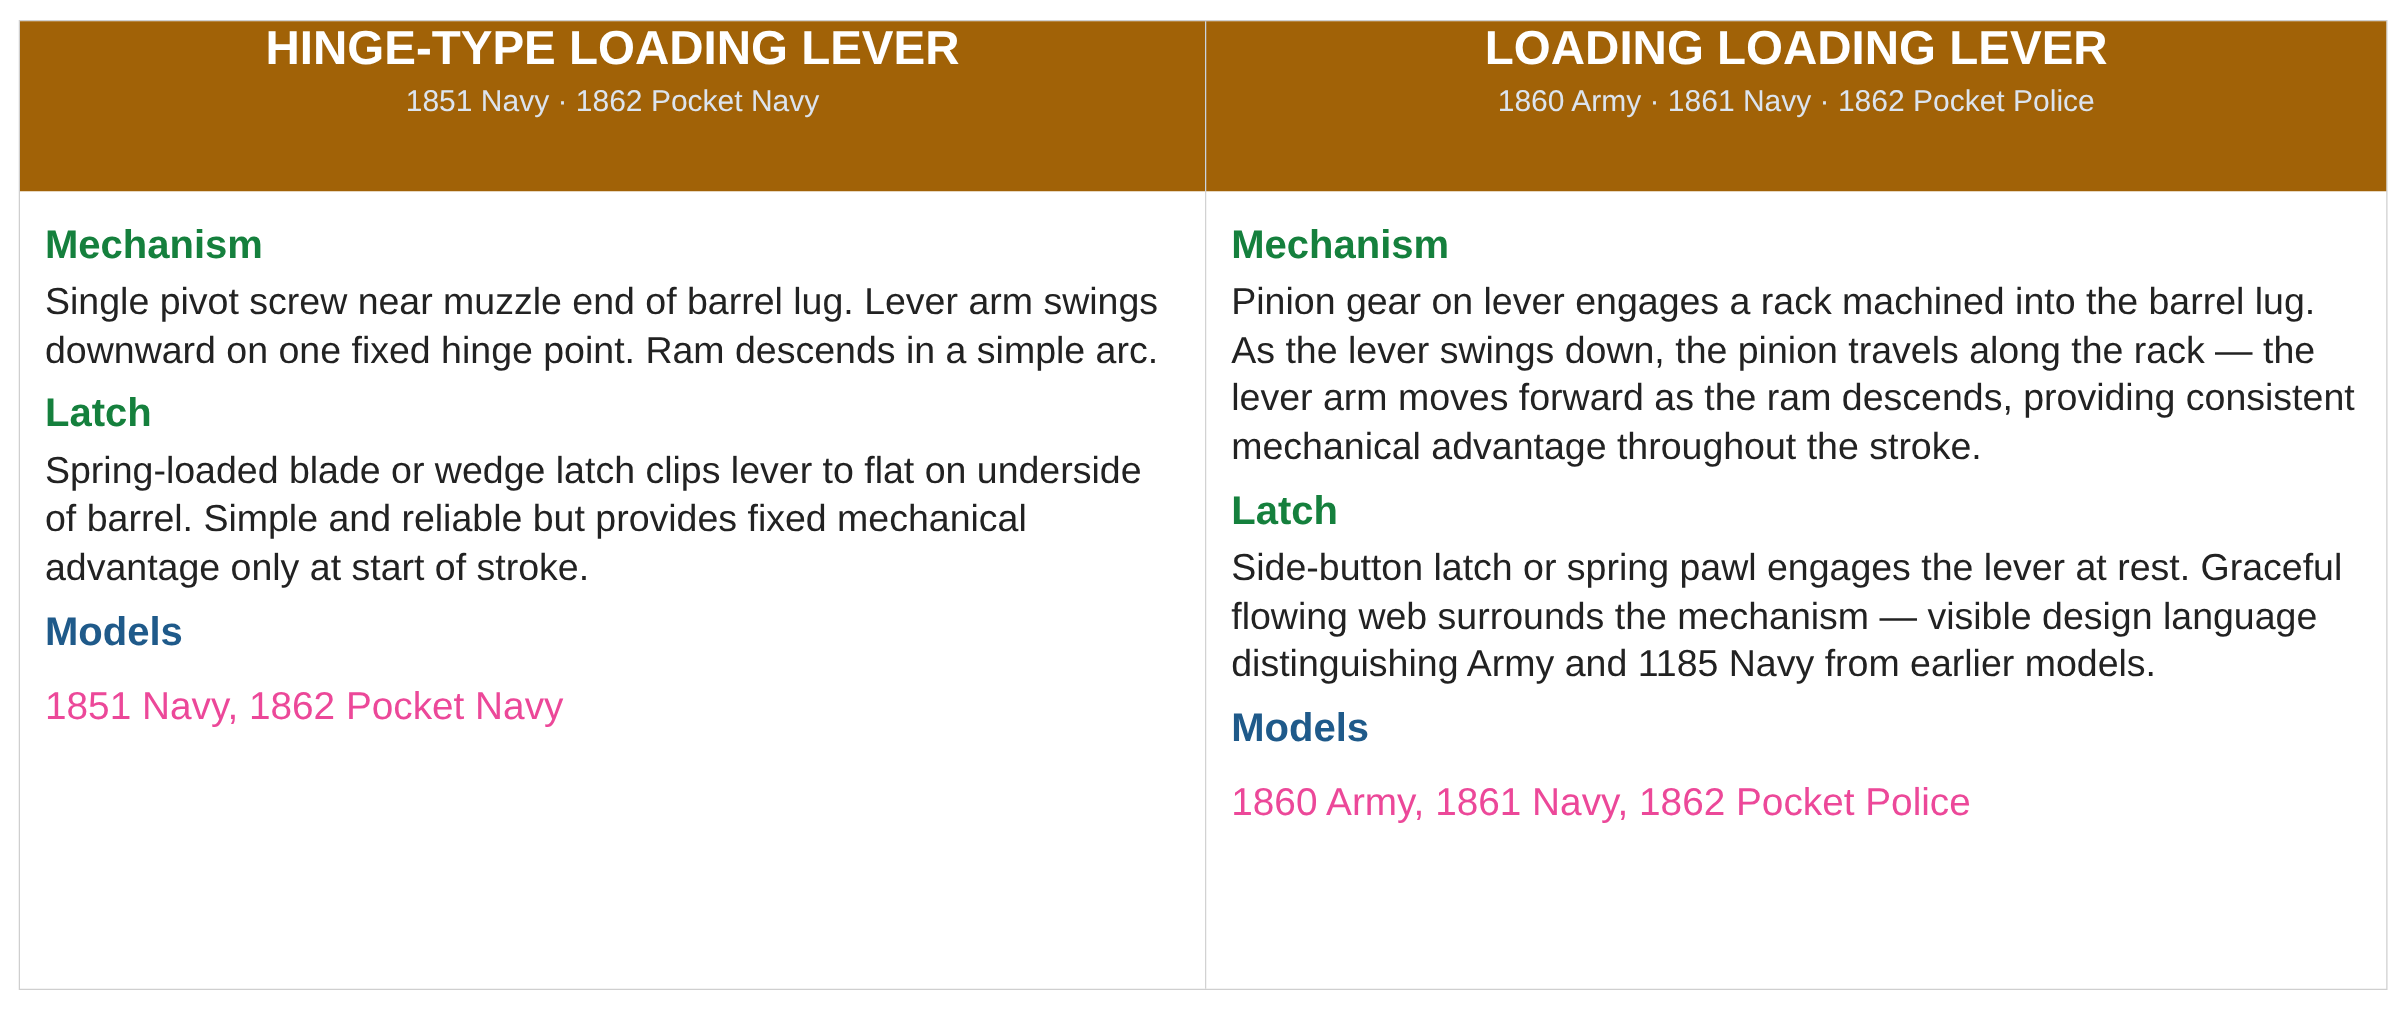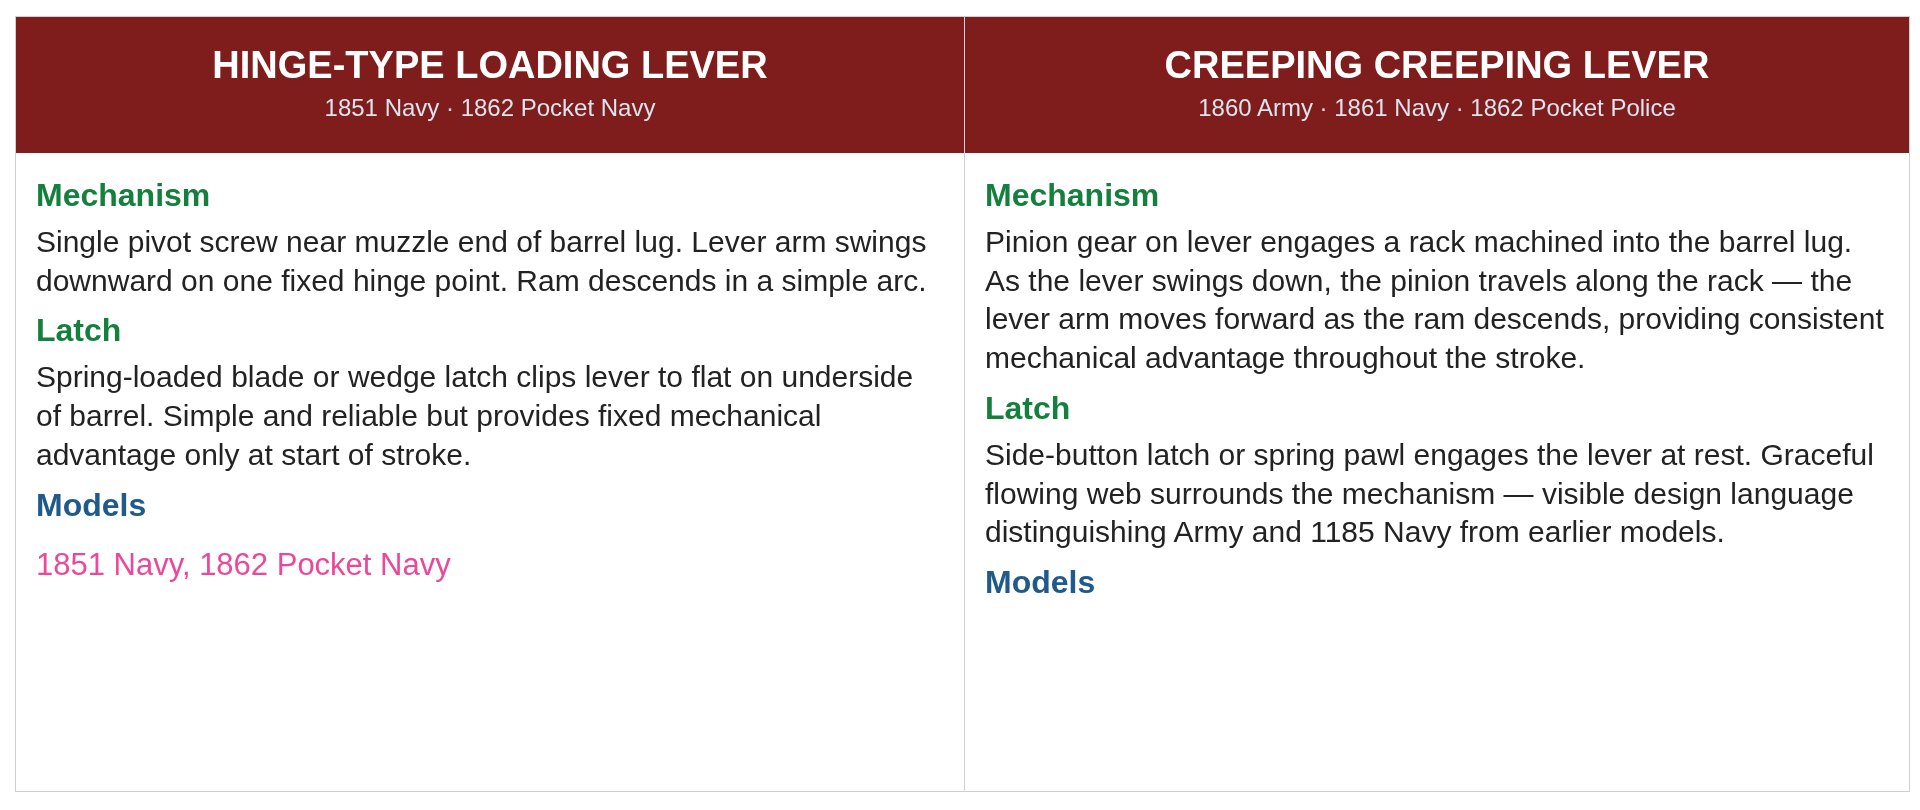--- a/index.html
+++ b/index.html
@@ -20,29 +20,28 @@
     top: 16px;
     width: 1895px;
     height: 776px;
     border: 1px solid #cfcfcf;
     box-sizing: border-box;
     display: grid;
     grid-template-columns: 948px 1fr;
     grid-template-rows: 136px 1fr;
   }
   .col-header {
-    background: #7f1d1d;
+    background: #a16207;
     color: #ffffff;
     text-align: center;
     display: flex;
     flex-direction: column;
     align-items: center;
     justify-content: flex-start;
     box-sizing: border-box;
-    padding-top: 26px;
   }
   .col-header.right {
     border-left: 1px solid #c9d4e0;
   }
   .col-title {
     font-weight: bold;
     font-size: 38px;
     line-height: 44px;
     letter-spacing: 0px;
     color: #ffffff;
@@ -92,34 +91,35 @@
 <body>
 
 <div class="compare-table">
 
   <div class="col-header left">
     <div class="col-title">HINGE-TYPE LOADING LEVER</div>
     <div class="col-subtitle">1851 Navy · 1862 Pocket Navy</div>
   </div>
 
   <div class="col-header right">
-    <div class="col-title">CREEPING CREEPING LEVER</div>
+    <div class="col-title">LOADING LOADING LEVER</div>
     <div class="col-subtitle">1860 Army · 1861 Navy · 1862 Pocket Police</div>
   </div>
 
   <div class="col-body left">
     <div class="section-label">Mechanism</div>
     <div class="section-text">Single pivot screw near muzzle end of barrel lug. Lever arm swings downward on one fixed hinge point. Ram descends in a simple arc.</div>
     <div class="section-label">Latch</div>
     <div class="section-text">Spring-loaded blade or wedge latch clips lever to flat on underside of barrel. Simple and reliable but provides fixed mechanical advantage only at start of stroke.</div>
     <div class="models-label">Models</div>
     <div class="models-value">1851 Navy, 1862 Pocket Navy</div>
   </div>
 
   <div class="col-body right">
     <div class="section-label">Mechanism</div>
     <div class="section-text">Pinion gear on lever engages a rack machined into the barrel lug. As the lever swings down, the pinion travels along the rack — the lever arm moves forward as the ram descends, providing consistent mechanical advantage throughout the stroke.</div>
     <div class="section-label">Latch</div>
     <div class="section-text">Side-button latch or spring pawl engages the lever at rest. Graceful flowing web surrounds the mechanism — visible design language distinguishing Army and 1185 Navy from earlier models.</div>
     <div class="models-label">Models</div>
+    <div class="models-value">1860 Army, 1861 Navy, 1862 Pocket Police</div>
   </div>
 
 </div>
 
 </body></html>

